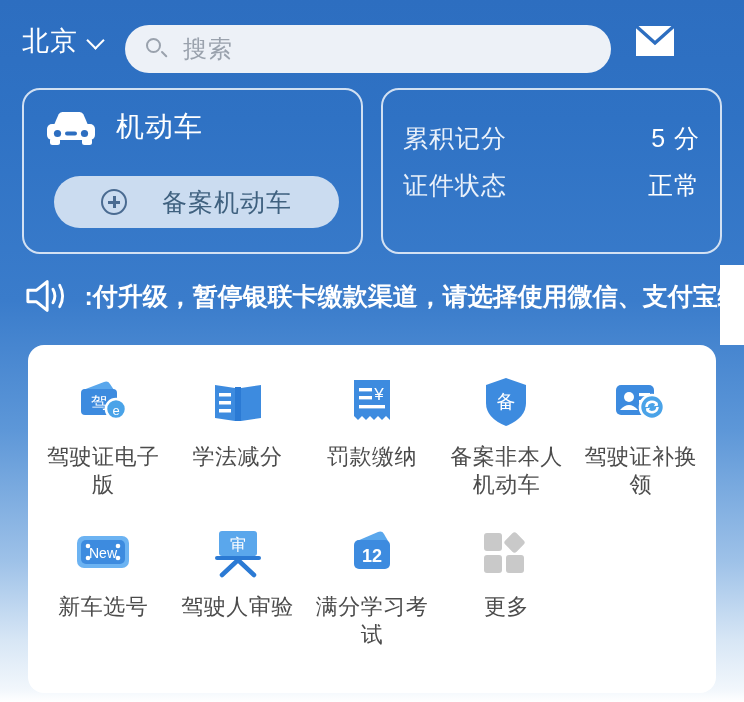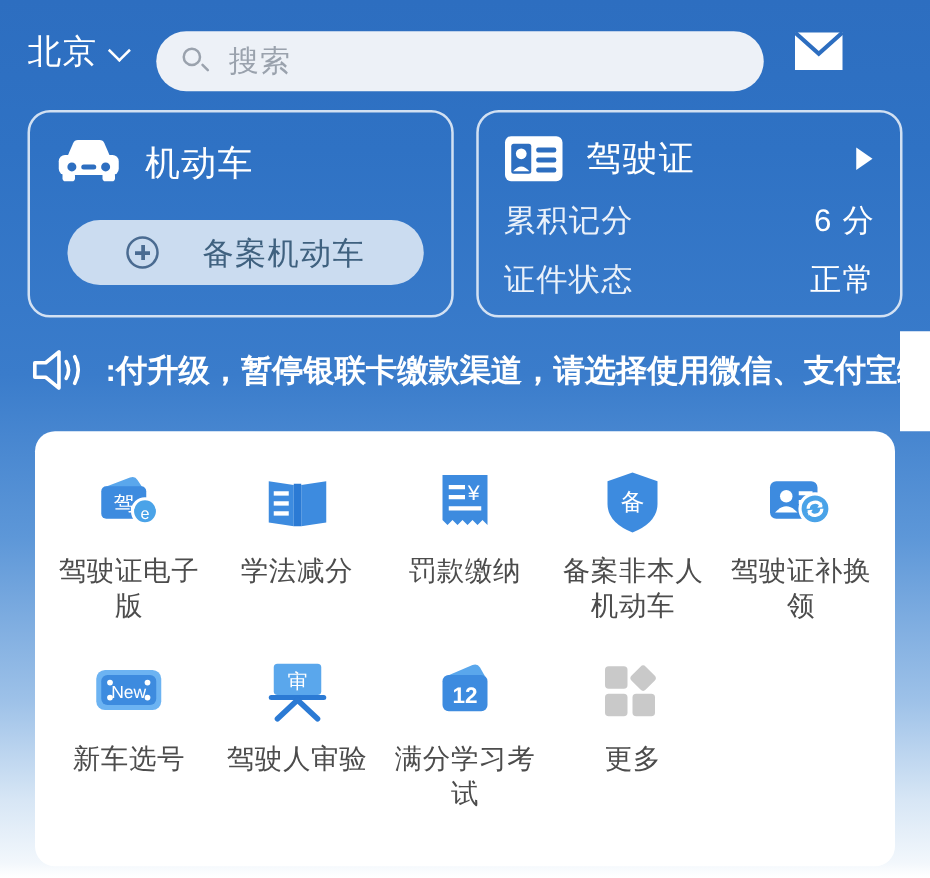--- a/index.html
+++ b/index.html
@@ -124,21 +124,21 @@
     flex: 1;
     height: 166px;
     border: 2px solid rgba(255,255,255,.78);
     border-radius: 18px;
     box-sizing: border-box;
     padding: 18px 20px 0 20px;
     position: relative;
   }
   .card-head {
     display: flex;
-    align-items: flex-end;
+    align-items: flex-start;
     font-family: Liberation Mono, monospace;
   }
   .card-title {
     color: #ffffff;
     font-size: 28px;
     margin-left: 18px;
     letter-spacing: 1px;
   }
   .arrow-right {
     position: absolute;
@@ -295,36 +295,23 @@
         </svg>
         <span class="card-title">机动车</span>
       </div>
       <div class="record-btn">
         <span class="plus-circ"></span>
         <span class="record-btn-label">备案机动车</span>
       </div>
     </div>
 
     <div class="card">
-      <div class="card-head">
-        <svg width="48" height="38" viewBox="0 0 48 38">
-          <rect x="1" y="1" width="46" height="36" rx="5" fill="#ffffff"></rect>
-          <rect x="6" y="7" width="16" height="24" rx="2" fill="#2d6ec0"></rect>
-          <circle cx="14" cy="15" r="4.3" fill="#ffffff"></circle>
-          <path d="M7.5 29 Q14 21.5 20.5 29 Z" fill="#ffffff"></path>
-          <rect x="26" y="10" width="16" height="4" rx="1.6" fill="#2d6ec0"></rect>
-          <rect x="26" y="18" width="16" height="4" rx="1.6" fill="#2d6ec0"></rect>
-          <rect x="26" y="26" width="16" height="4" rx="1.6" fill="#2d6ec0"></rect>
-        </svg>
-        <span class="card-title">驾驶证</span>
-        <span class="arrow-right"></span>
-      </div>
       <div class="info-row">
         <span>累积记分</span>
-        <span class="v">6 分</span>
+        <span class="v">5 分</span>
       </div>
       <div class="info-row">
         <span>证件状态</span>
         <span class="v">正常</span>
       </div>
     </div>
   </div>
 
   <div class="notice">
     <svg width="46" height="38" viewBox="0 0 46 38">

